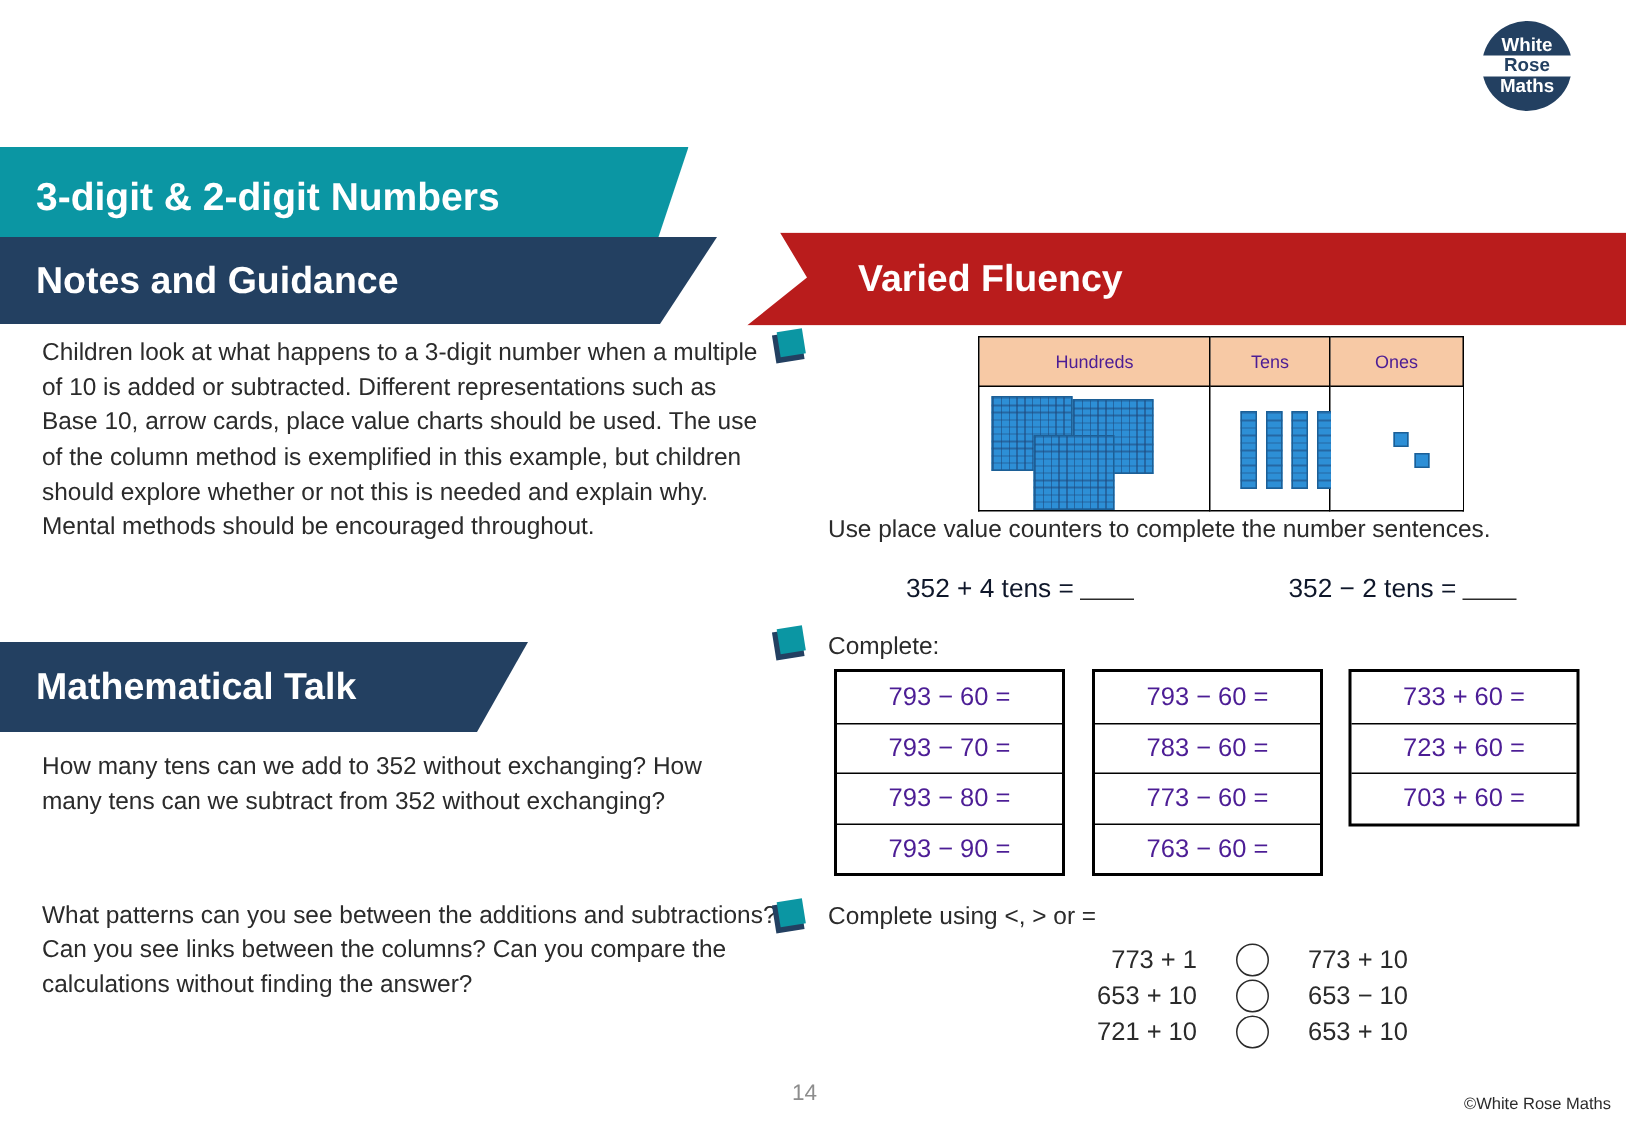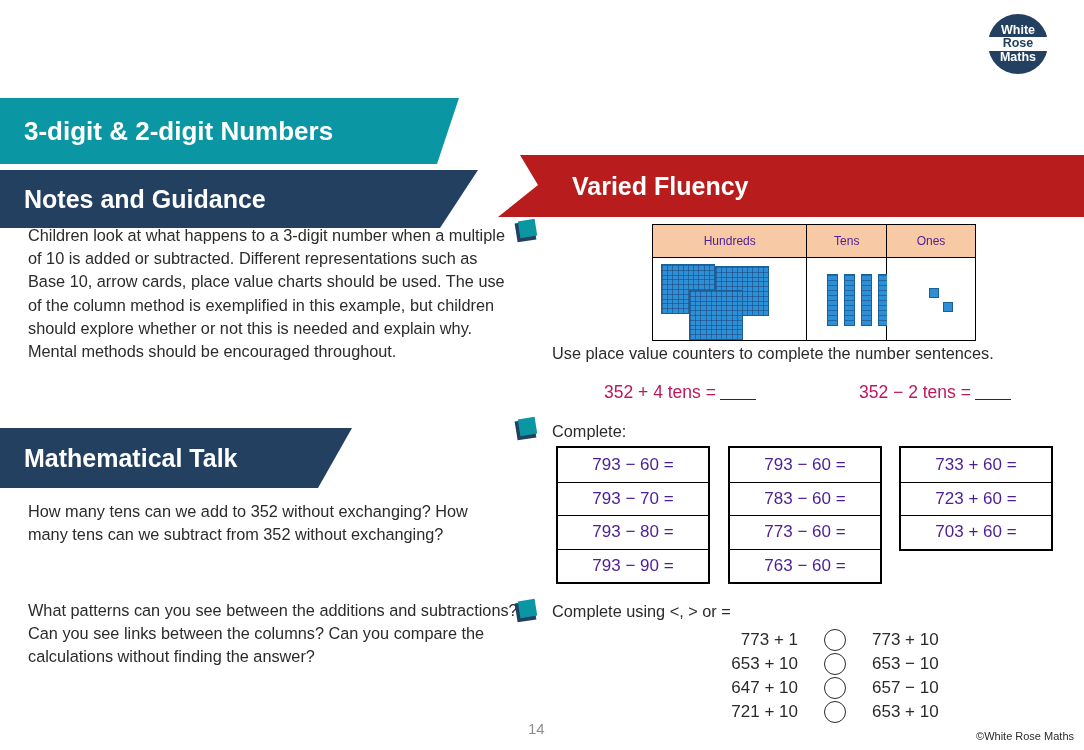--- a/index.html
+++ b/index.html
@@ -43,21 +43,20 @@
     background:#0b96a3;
     clip-path:polygon(0 0, 459px 0, 437px 66px, 0 66px);
     padding-left:24px;font-size:26px;
   }
   #banner-notes{
     left:0;top:158px;width:510px;height:58px;
     background:#234061;
     clip-path:polygon(0 0, 478px 0, 440px 58px, 0 58px);
     padding-left:24px;font-size:25px;
     z-index:2;
-    margin-top:12px;
   }
   #banner-talk{
     left:0;top:428px;width:370px;height:60px;
     background:#234061;
     clip-path:polygon(0 0, 352px 0, 318px 60px, 0 60px);
     padding-left:24px;font-size:25px;
   }
 
   
   #banner-fluency{
@@ -123,21 +122,21 @@
   }
   .cube{
     position:absolute;width:8px;height:8px;
     background:#2d8fd6;border:1px solid #1c5f96;
   }
 
   .rtext{
     position:absolute;font-size:16.3px;color:#2b2b2b;line-height:22px;
   }
   #pv-caption{left:552px;top:342px;}
-  .sentence{position:absolute;font-size:17.5px;color:#be185d;white-space:nowrap;}
+  .sentence{position:absolute;font-size:17.5px;color:#0f172a;white-space:nowrap;}
   #sent-a{left:604px;top:382px;}
   #sent-b{left:859px;top:382px;}
   .blank{
     display:inline-block;width:36px;border-bottom:1.6px solid #2b2b2b;
     vertical-align:-2px;margin-left:4px;
   }
 
   #complete-label{left:552px;top:420px;}
   #compare-label{left:552px;top:600px;}
 
@@ -280,25 +279,20 @@
     <span class="cmp-left">773 + 1</span>
     <span class="cmp-circle"></span>
     <span class="cmp-right">773 + 10</span>
   </div>
   <div class="cmp-row">
     <span class="cmp-left">653 + 10</span>
     <span class="cmp-circle"></span>
     <span class="cmp-right">653 − 10</span>
   </div>
   <div class="cmp-row">
-    <span class="cmp-left">647 + 10</span>
-    <span class="cmp-circle"></span>
-    <span class="cmp-right">657 − 10</span>
-  </div>
-  <div class="cmp-row">
     <span class="cmp-left">721 + 10</span>
     <span class="cmp-circle"></span>
     <span class="cmp-right">653 + 10</span>
   </div>
 </div>
 
 <div id="page-number">14</div>
 <div id="copyright">©White Rose Maths</div>
 
 </body></html>

